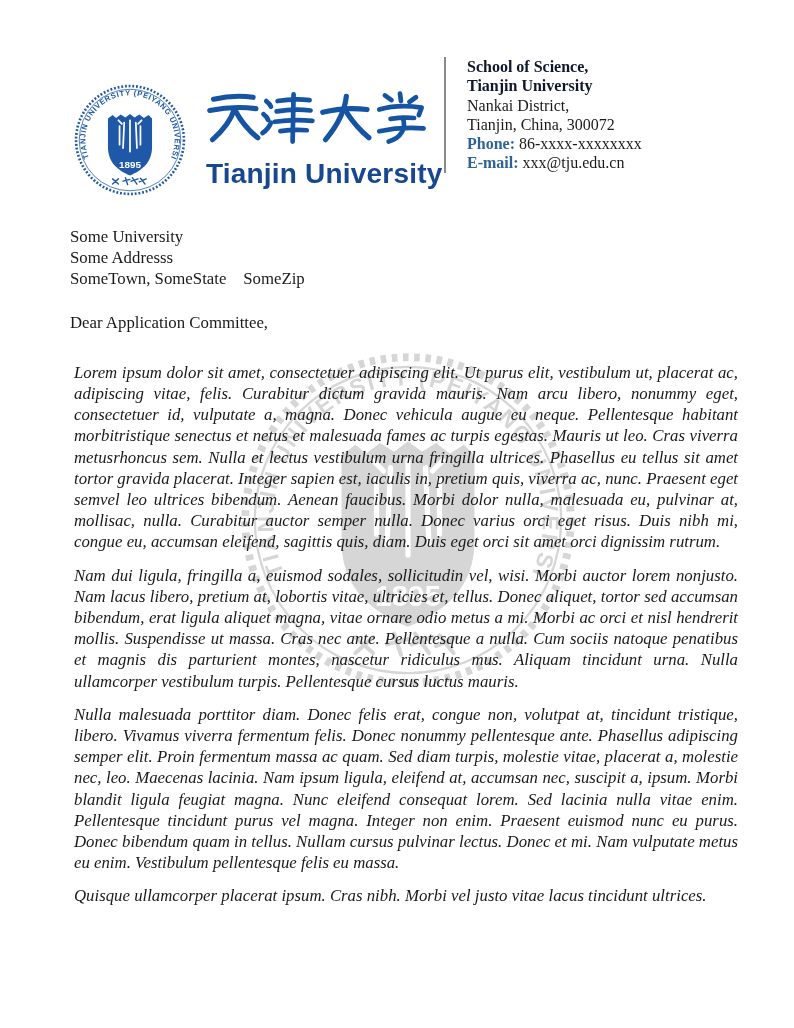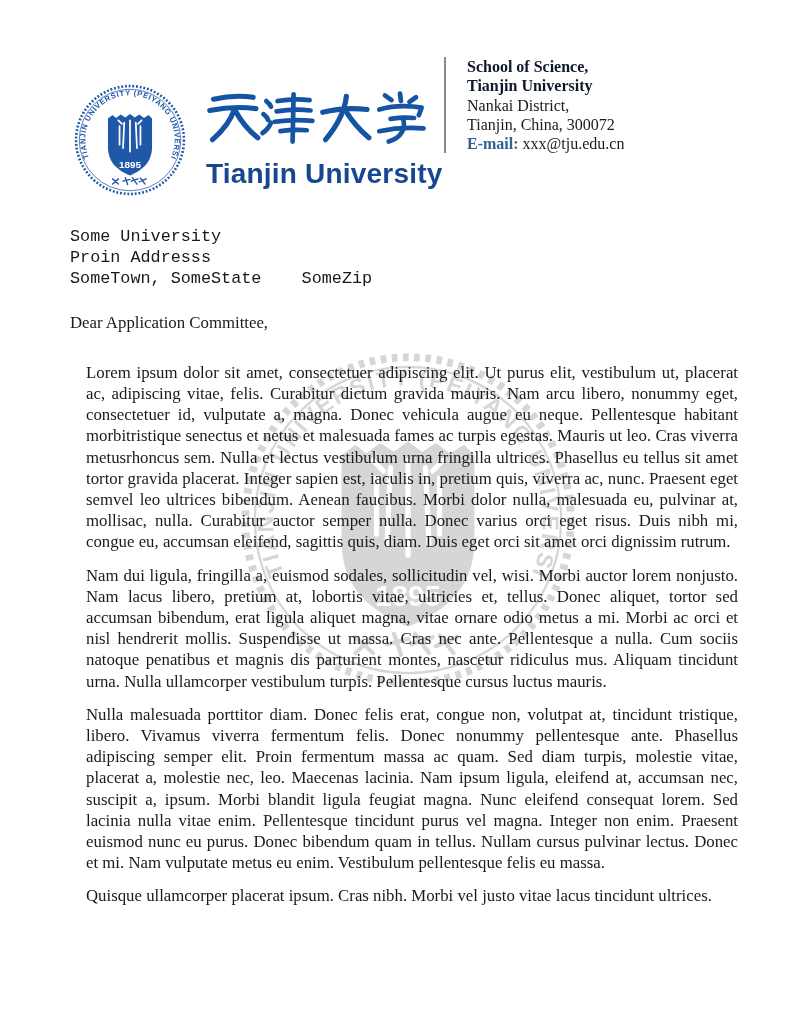--- a/index.html
+++ b/index.html
@@ -79,25 +79,26 @@
     position: absolute;
     left: 70px;
     top: 226px;
     width: 668px;
     font-size: 16.8px;
     line-height: 21.2px;
     z-index: 1;
   }
   .date { margin-bottom: 22px; }
   .recipient { margin-bottom: 22px; }
-  .recipient div { white-space: pre; font-family: Liberation Mono, monospace; }
+  .recipient div { white-space: pre; }
   .salutation { margin-bottom: 29px; }
   .letter-body p {
     text-align: justify;
-    margin: 0 0 12px 16px;
+    margin: 0 0 12px 4px;
+    font-style: italic;
   }
 
   svg text { font-family: "Liberation Sans", sans-serif; }
 </style>
 </head>
 <body>
 
 <div class="page">
 
   <svg width="0" height="0" style="position:absolute" aria-hidden="true">
@@ -189,30 +190,34 @@
   </div>
 
   <div class="wordmark">Tianjin University</div>
 
   <div class="contact-block">
     <div class="dept">School of Science,</div>
     <div class="dept">Tianjin University</div>
     <div class="addr">Nankai District,</div>
     <div class="addr">Tianjin, China, 300072</div>
     <div>
+      <span class="field-label">Phone:</span>
+      <span class="field-value">86-xxxx-xxxxxxxx</span>
+    </div>
+    <div>
       <span class="field-label">E-mail:</span>
       <span class="field-value">xxx@tju.edu.cn</span>
     </div>
   </div>
 
   <div class="letter-body">
 
     <div class="recipient">
       <div>Some University</div>
-      <div>Proin Addresss</div>
+      <div>Some Addresss</div>
       <div>SomeTown, SomeState    SomeZip</div>
     </div>
 
     <div class="salutation">Dear Application Committee,</div>
 
     <p>Lorem ipsum dolor sit amet, consectetuer adipiscing elit. Ut purus elit, vestibulum ut, placerat ac, adipiscing vitae, felis. Curabitur dictum gravida mauris. Nam arcu libero, nonummy eget, consectetuer id, vulputate a, magna. Donec vehicula augue eu neque. Pellentesque habitant morbitristique senectus et netus et malesuada fames ac turpis egestas. Mauris ut leo. Cras viverra metusrhoncus sem. Nulla et lectus vestibulum urna fringilla ultrices. Phasellus eu tellus sit amet tortor gravida placerat. Integer sapien est, iaculis in, pretium quis, viverra ac, nunc. Praesent eget semvel leo ultrices bibendum. Aenean faucibus. Morbi dolor nulla, malesuada eu, pulvinar at, mollisac, nulla. Curabitur auctor semper nulla. Donec varius orci eget risus. Duis nibh mi, congue eu, accumsan eleifend, sagittis quis, diam. Duis eget orci sit amet orci dignissim rutrum.</p>
     <p>Nam dui ligula, fringilla a, euismod sodales, sollicitudin vel, wisi. Morbi auctor lorem nonjusto. Nam lacus libero, pretium at, lobortis vitae, ultricies et, tellus. Donec aliquet, tortor sed accumsan bibendum, erat ligula aliquet magna, vitae ornare odio metus a mi. Morbi ac orci et nisl hendrerit mollis. Suspendisse ut massa. Cras nec ante. Pellentesque a nulla. Cum sociis natoque penatibus et magnis dis parturient montes, nascetur ridiculus mus. Aliquam tincidunt urna. Nulla ullamcorper vestibulum turpis. Pellentesque cursus luctus mauris.</p>
     <p>Nulla malesuada porttitor diam. Donec felis erat, congue non, volutpat at, tincidunt tristique, libero. Vivamus viverra fermentum felis. Donec nonummy pellentesque ante. Phasellus adipiscing semper elit. Proin fermentum massa ac quam. Sed diam turpis, molestie vitae, placerat a, molestie nec, leo. Maecenas lacinia. Nam ipsum ligula, eleifend at, accumsan nec, suscipit a, ipsum. Morbi blandit ligula feugiat magna. Nunc eleifend consequat lorem. Sed lacinia nulla vitae enim. Pellentesque tincidunt purus vel magna. Integer non enim. Praesent euismod nunc eu purus. Donec bibendum quam in tellus. Nullam cursus pulvinar lectus. Donec et mi. Nam vulputate metus eu enim. Vestibulum pellentesque felis eu massa.</p>
     <p>Quisque ullamcorper placerat ipsum. Cras nibh. Morbi vel justo vitae lacus tincidunt ultrices.</p>
   </div>

